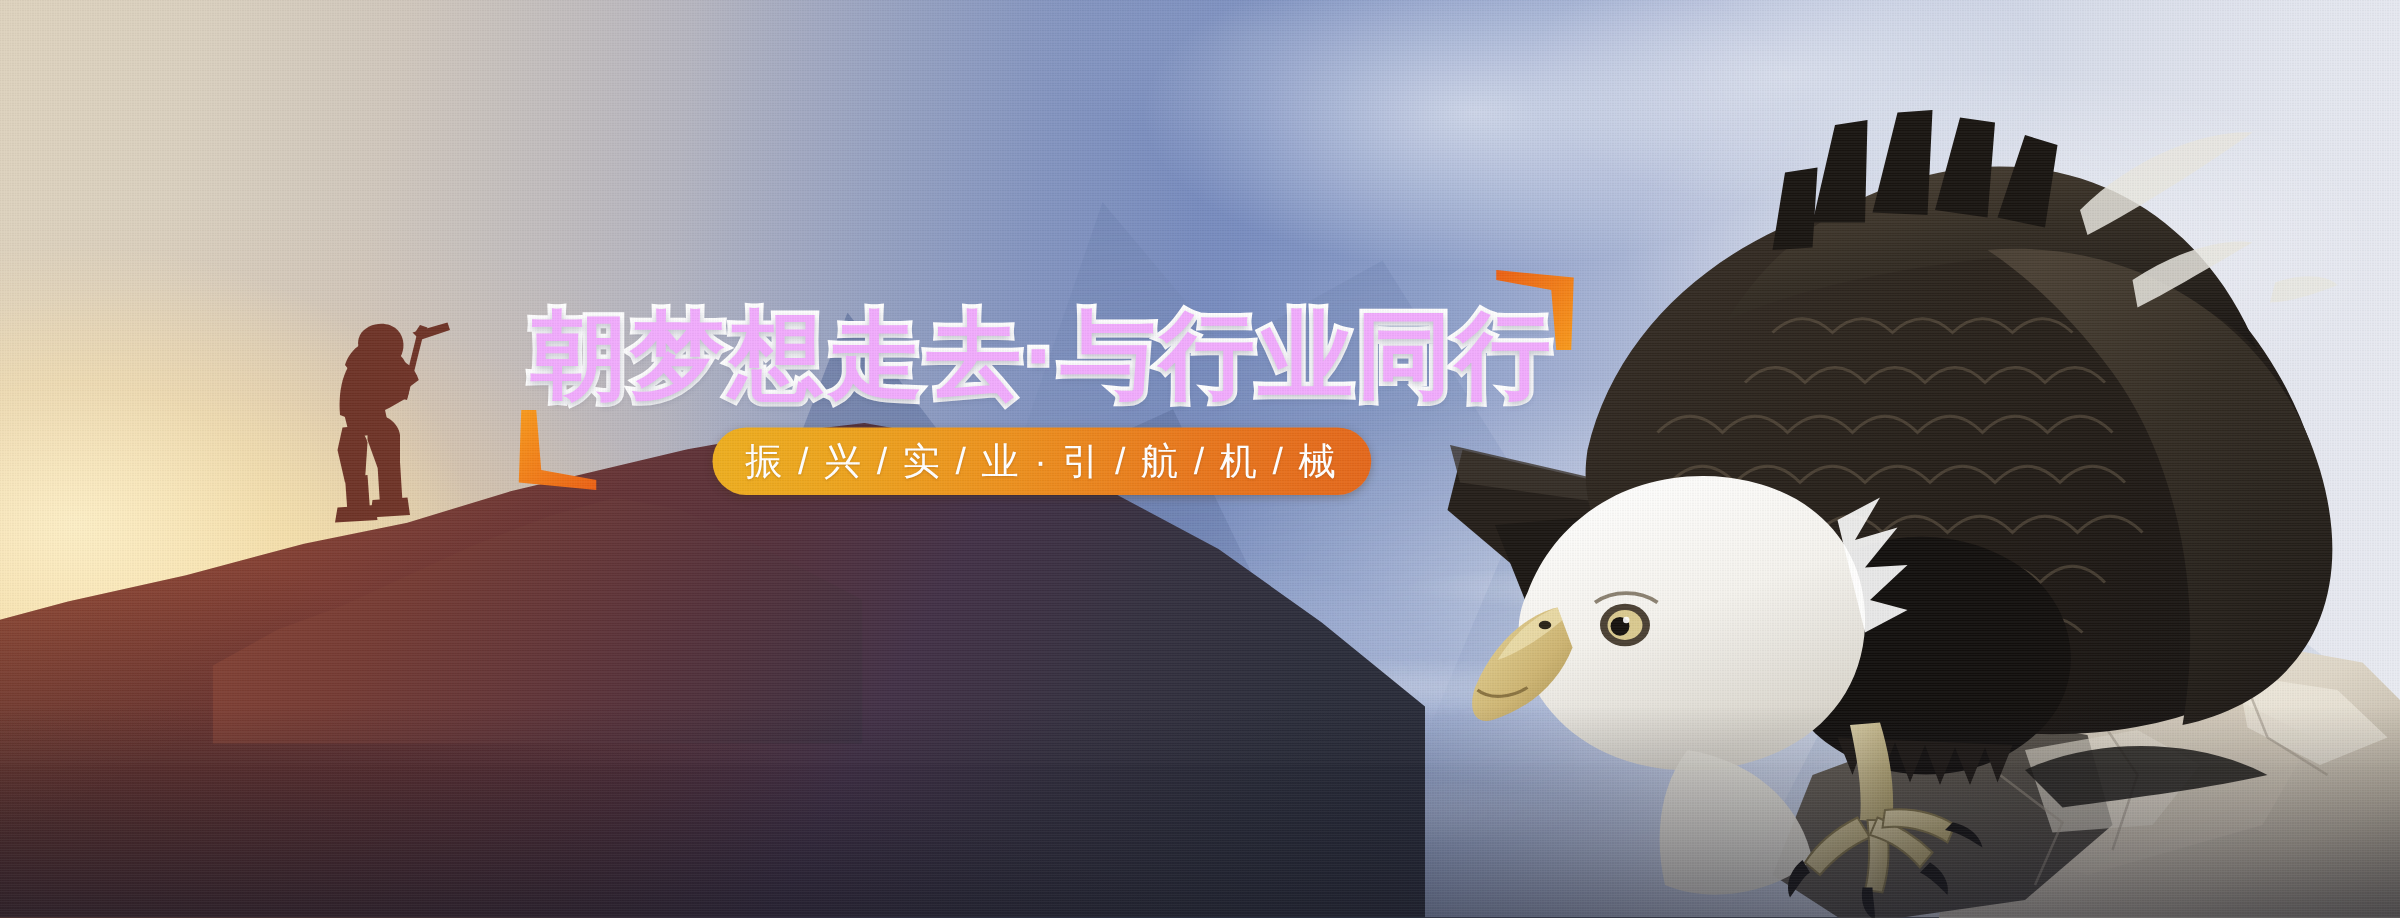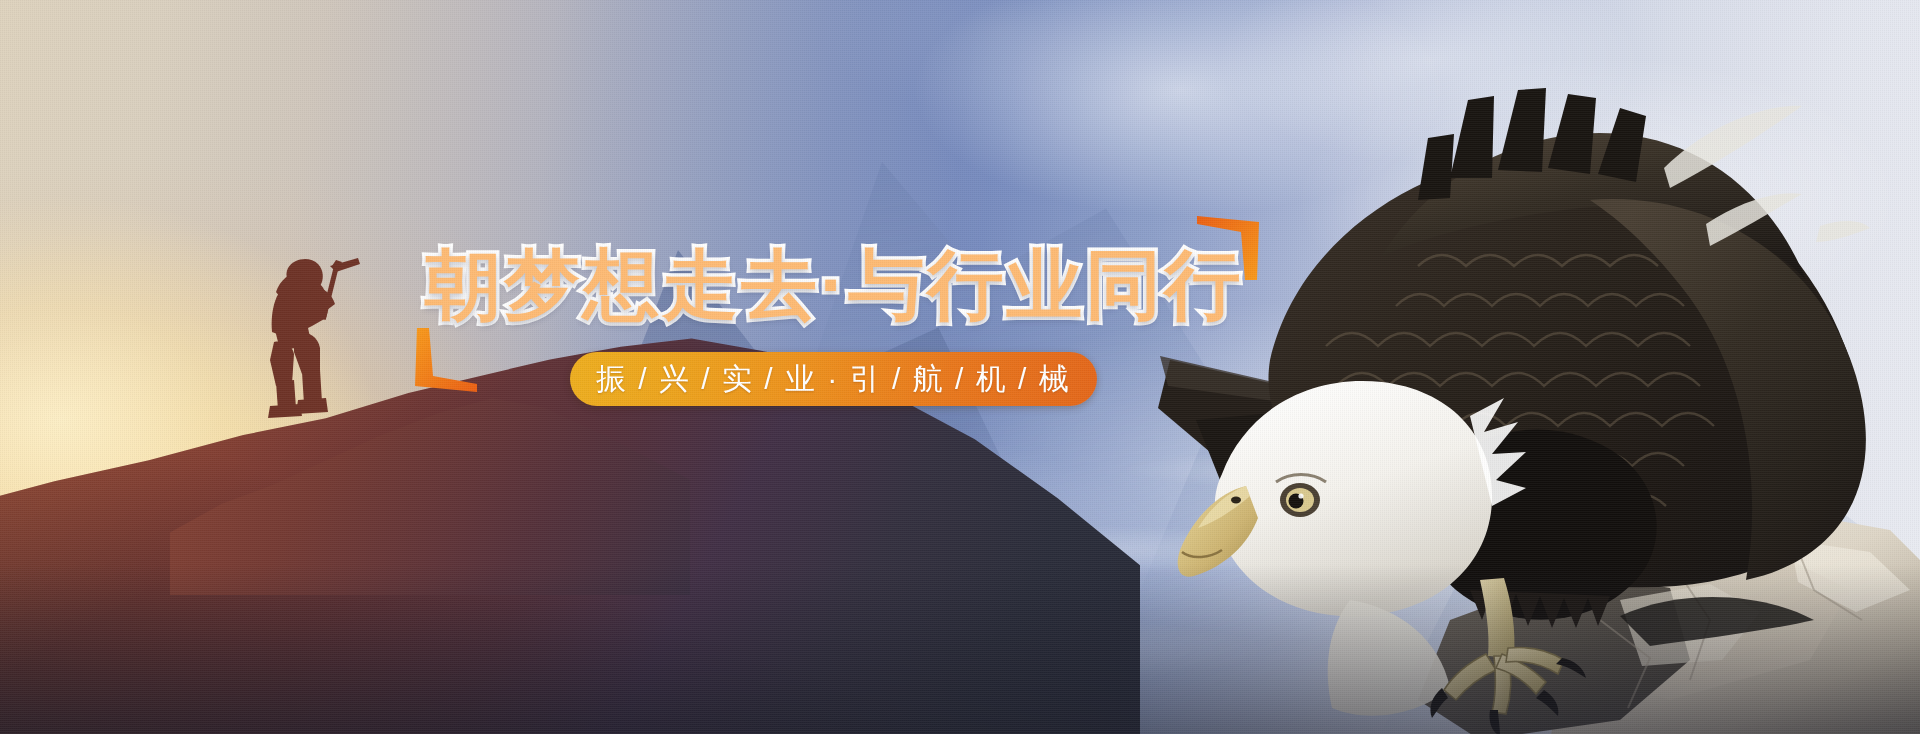--- a/index.html
+++ b/index.html
@@ -164,29 +164,29 @@
   
   #text-block {
     position:absolute; left:405px; top:232px; width:830px; height:195px;
   }
 
   .headline {
     position:absolute; left:20px; top:10px;
     font-size:76px; line-height:86px;
     font-weight:bold;
     letter-spacing:3px;
-    color:#fdba74;
+    color:#f0abfc;
     white-space:nowrap;
     -webkit-text-stroke:7px #ffffff;
     paint-order:stroke fill;
     text-shadow:0 3px 6px rgba(40,50,80,0.30);
   }
 
   .sub-pill {
-    position:absolute; left:165px; top:120px;
+    position:absolute; left:165px; top:110px;
     height:54px;
     padding:0 26px;
     display:flex; align-items:center; justify-content:center;
     border-radius:27px;
     background:linear-gradient(95deg, #edae1f 0%, #eca41d 18%, #ec901d 45%, #e8771c 72%, #e3671b 100%);
     box-shadow:0 2px 7px rgba(60,40,10,0.28);
   }
   .sub-pill span {
     font-size:30px; font-weight:normal; letter-spacing:2px;
     color:#ffffff; white-space:nowrap;

